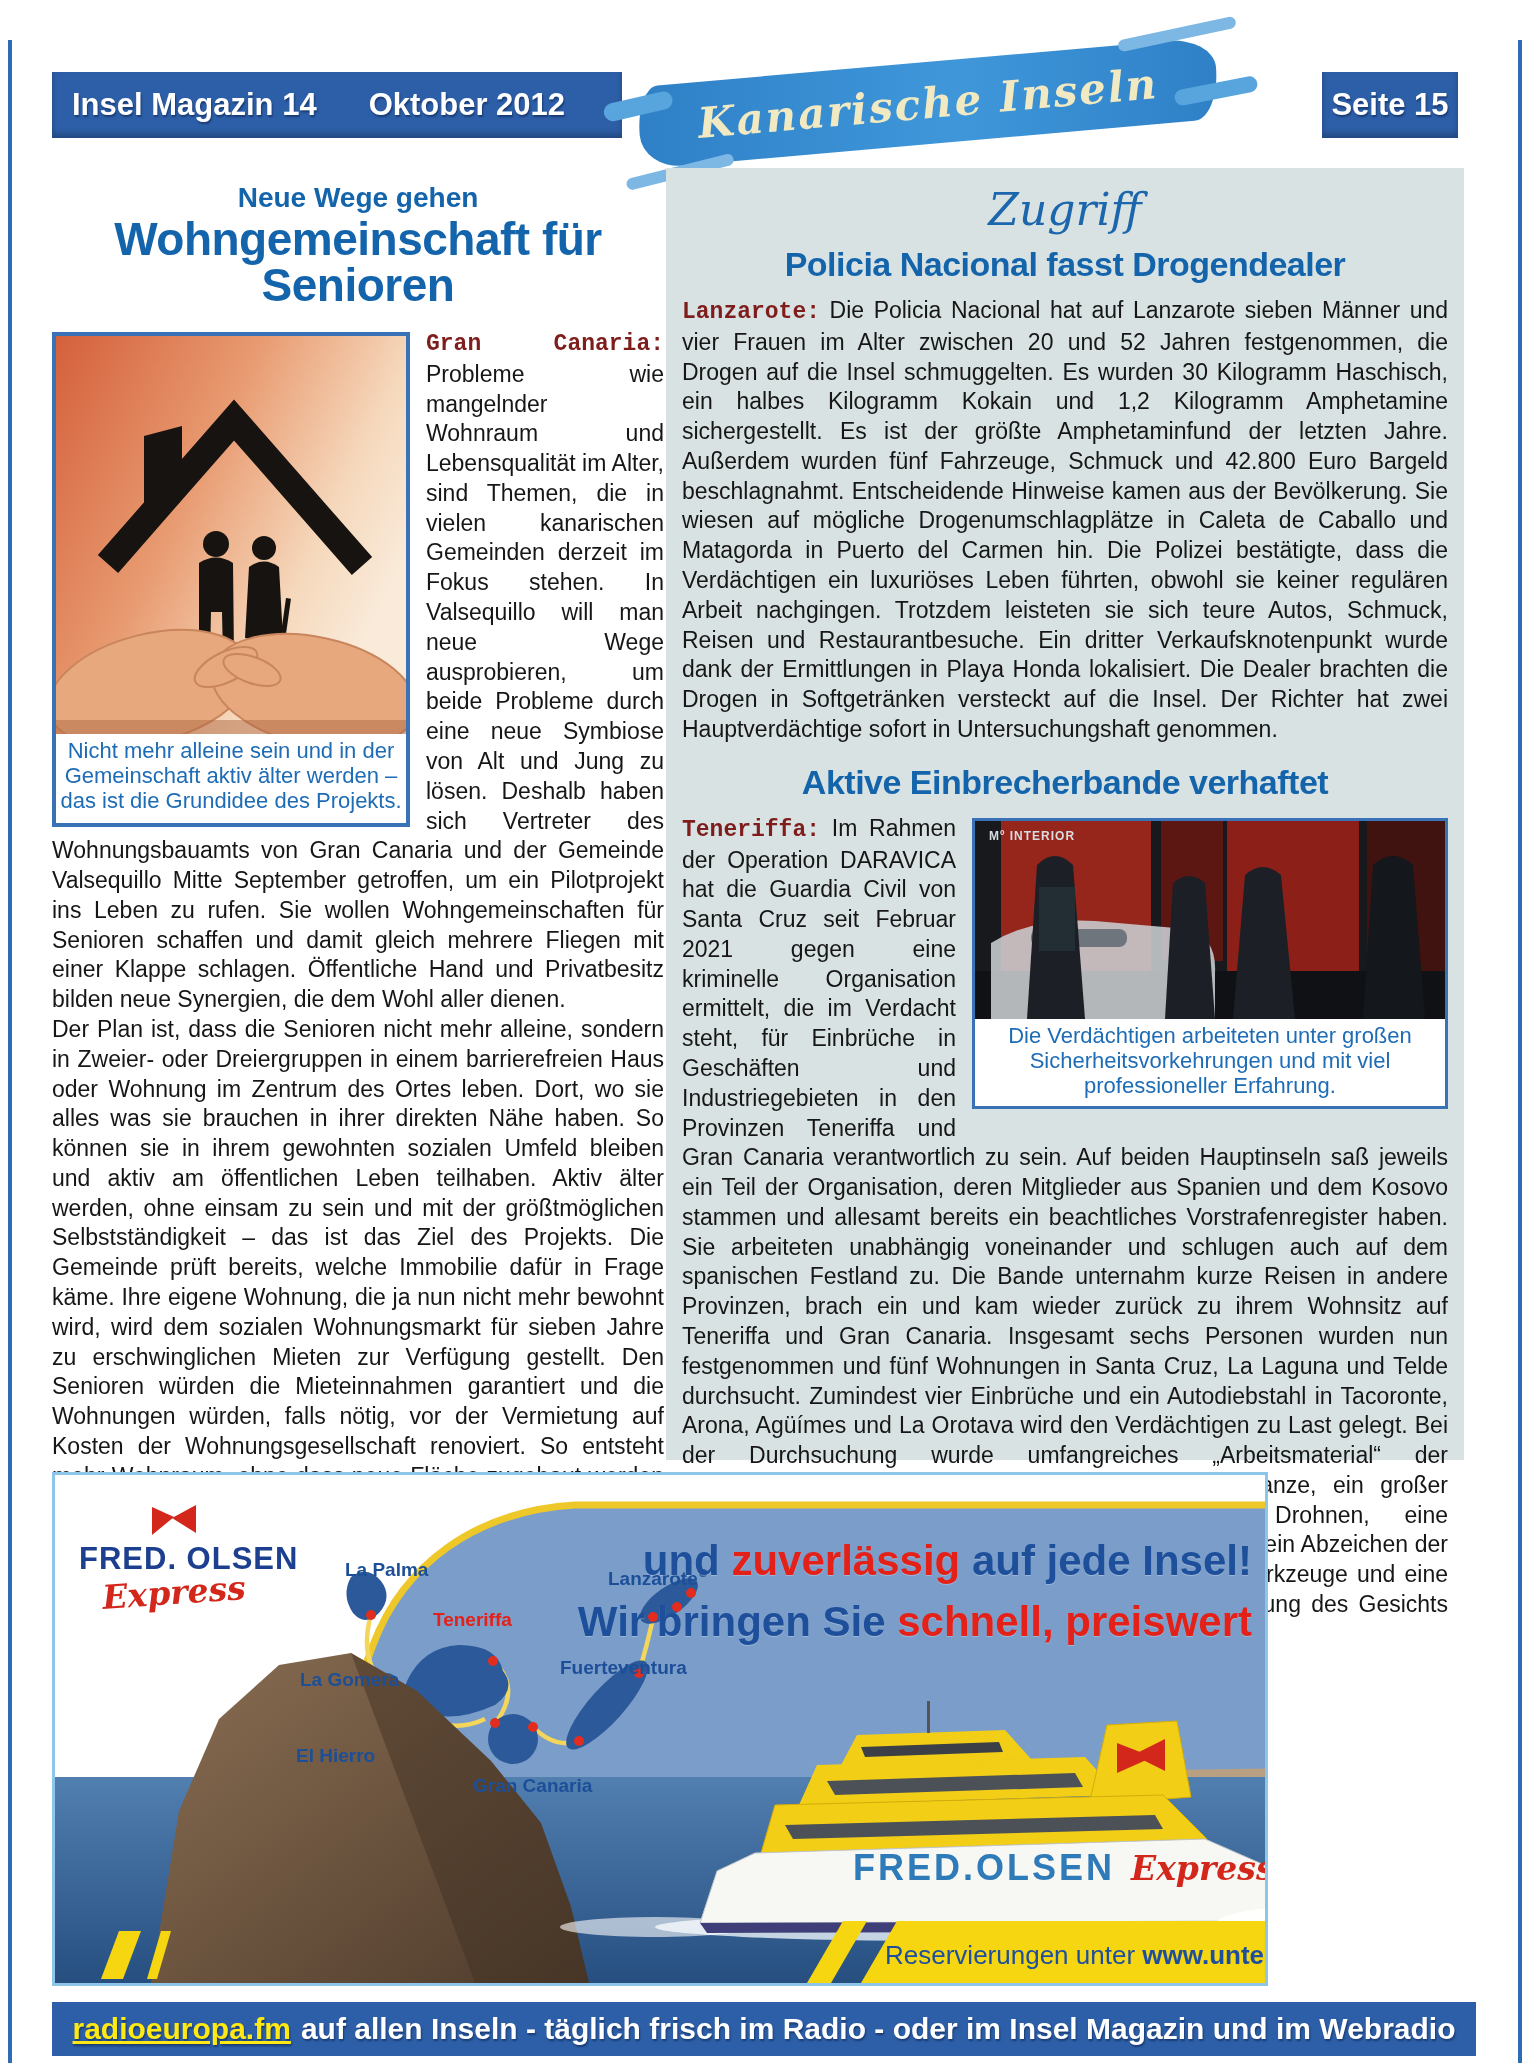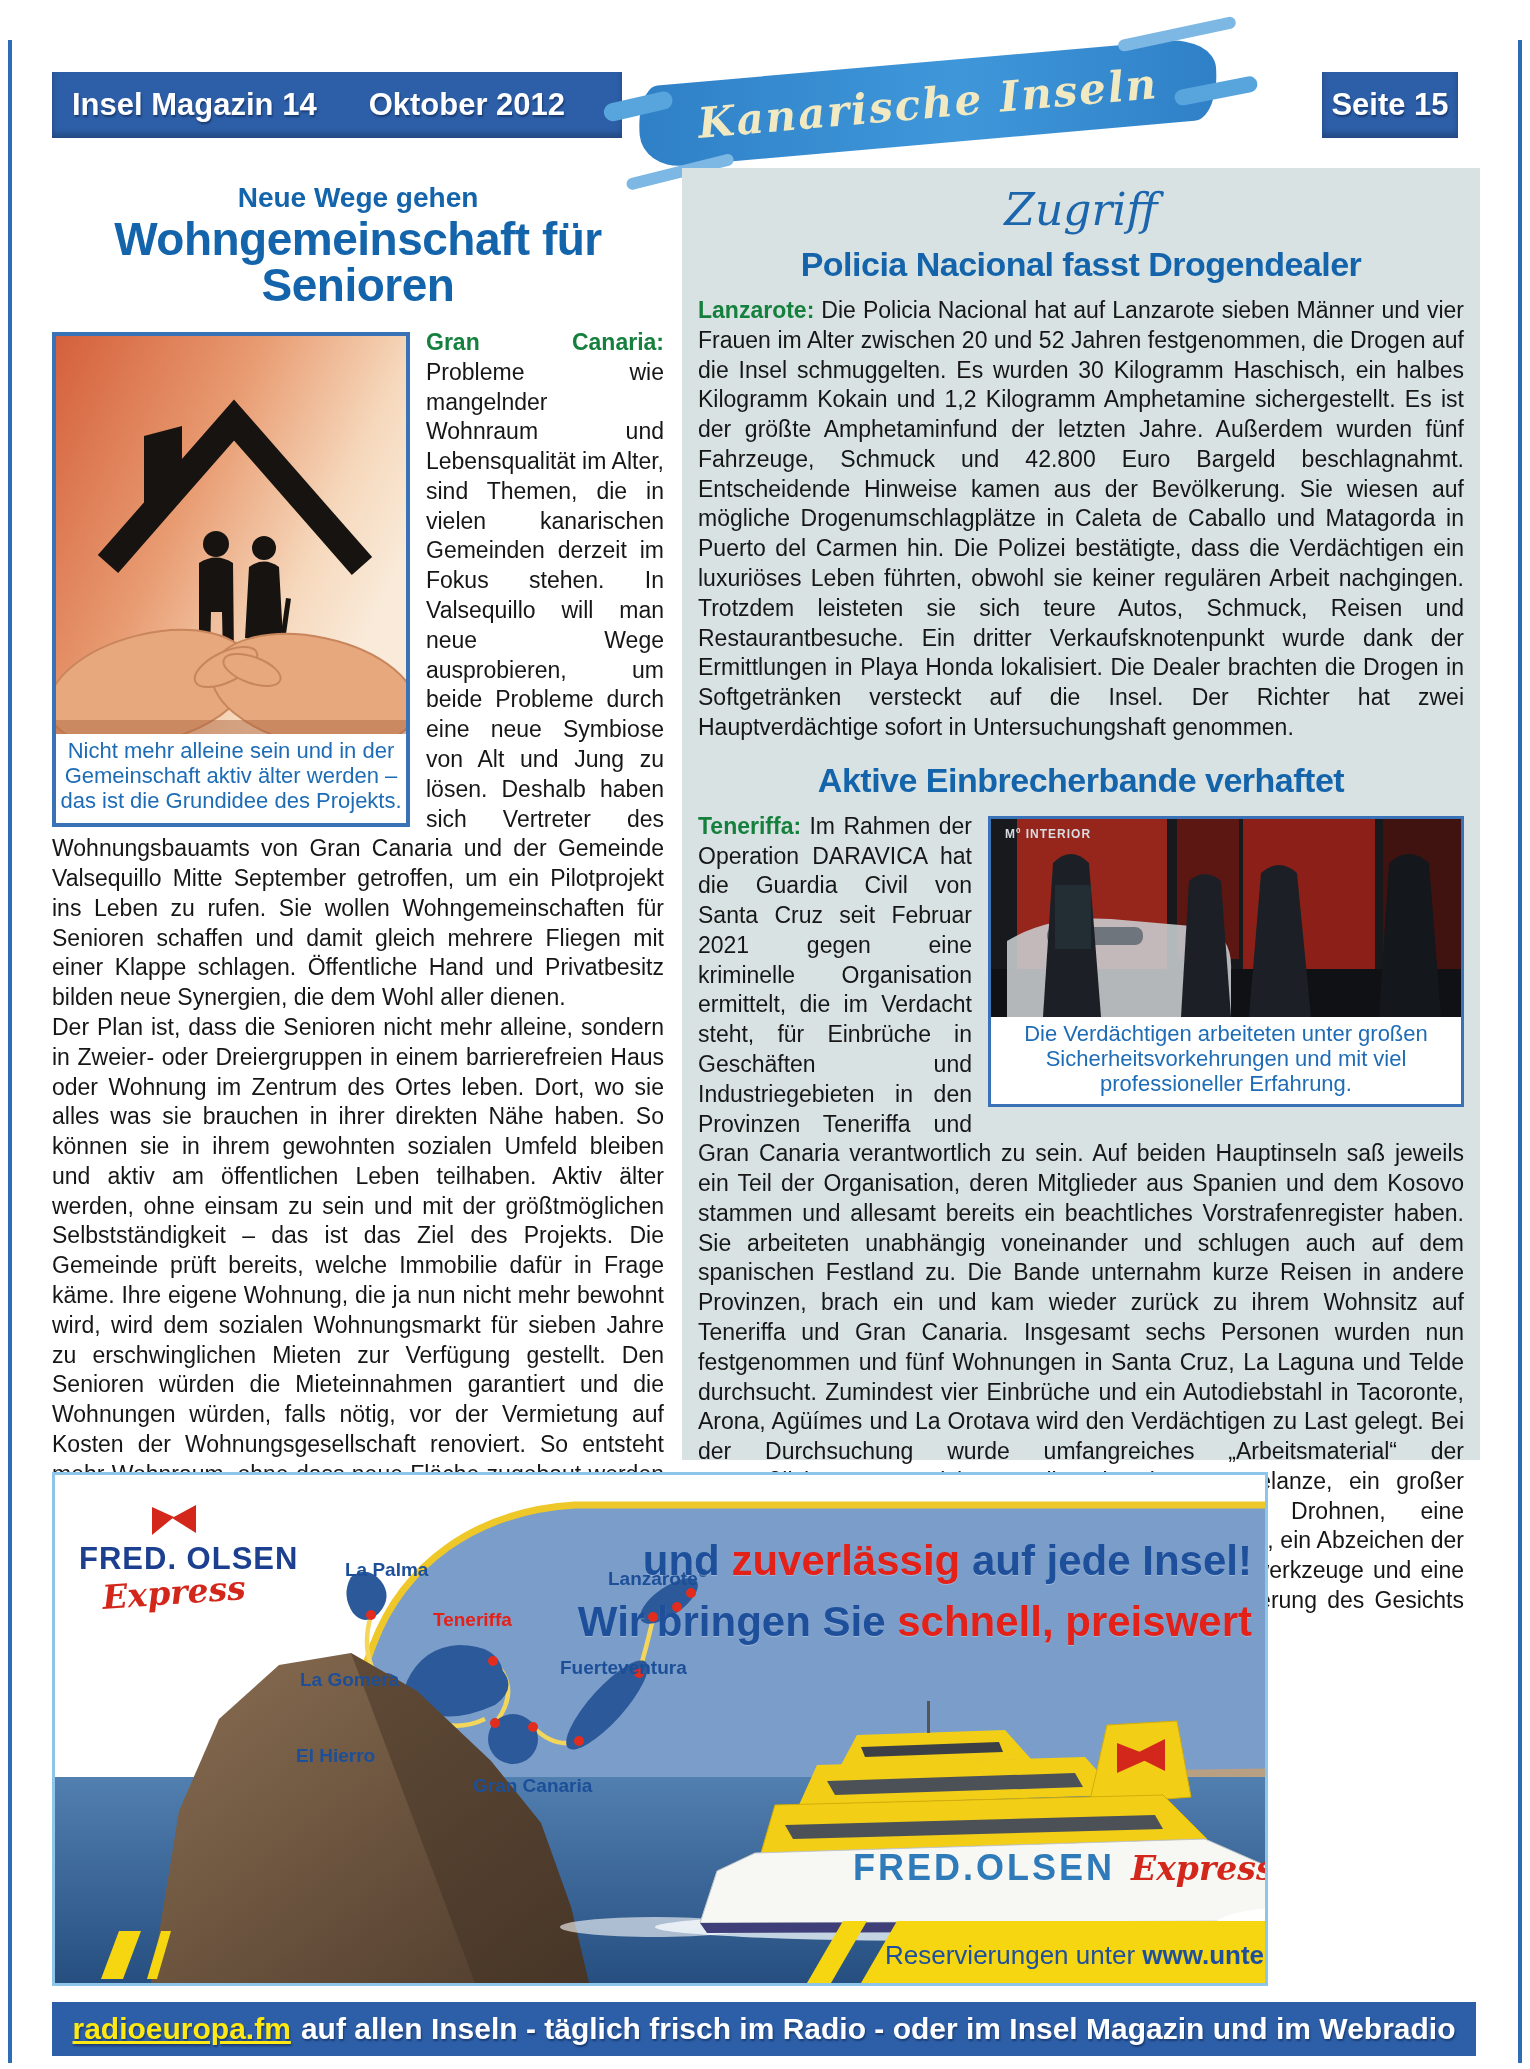--- a/index.html
+++ b/index.html
@@ -22,29 +22,29 @@
   .brush:before,.brush:after{content:"";position:absolute;background:#58a5de;border-radius:20px;z-index:-1;}
   .brush:before{left:-34px;top:10px;width:70px;height:18px;transform:rotate(-8deg);}
   .brush:after{right:-40px;top:46px;width:84px;height:16px;transform:rotate(-6deg);}
   .brush .tick1,.brush .tick2{position:absolute;background:#7db8e4;border-radius:12px;}
   .brush .tick1{left:-18px;bottom:-12px;width:110px;height:12px;transform:rotate(-9deg);}
   .brush .tick2{right:-24px;top:-12px;width:120px;height:12px;transform:rotate(-7deg);}
   .brush-text{font-family:"DejaVu Serif",serif;font-style:italic;font-weight:bold;
               font-size:42px;color:#f1e9c2;letter-spacing:2px;white-space:nowrap;}
 
   
-  .main{position:absolute;left:52px;top:168px;width:1428px;display:flex;gap:2px;justify-content:space-between;}
+  .main{position:absolute;left:52px;top:168px;width:1428px;display:flex;gap:2px;}
   .col-left{width:612px;}
   .col-right{width:798px;box-sizing:border-box;background:#d9e2e2;padding:12px 16px 18px;height:1292px;}
 
   .kicker{margin-top:14px;text-align:center;color:#1464ac;font-weight:bold;font-size:28px;}
   h1.title{margin:2px 0 20px;text-align:center;color:#1464ac;font-weight:bold;
            font-size:46px;line-height:1.0;letter-spacing:-0.5px;}
   p.body{font-size:23px;line-height:1.295;text-align:justify;margin:0;}
-  .loc{color:#15803d;font-weight:bold;}
+  .loc{color:#7f1d1d;font-weight:bold;font-family:Liberation Mono, monospace;}
 
   figure.photo-left{float:left;width:358px;margin:4px 16px 4px 0;border:4px solid #3a72b8;
                     padding:0;background:#fff;box-sizing:border-box;}
   figure.photo-left .art{display:block;width:350px;height:398px;}
   figure.photo-left figcaption{padding:5px 3px 9px;text-align:center;color:#1e6cb5;
                     font-size:22px;line-height:1.13;background:#fff;}
 
   .zugriff{text-align:center;font-family:"DejaVu Serif",serif;font-style:italic;
            font-size:44px;color:#1c66ad;margin:4px 0 0;}
   h2.rtitle{margin:10px 0 12px;text-align:center;color:#1464ac;font-weight:bold;

